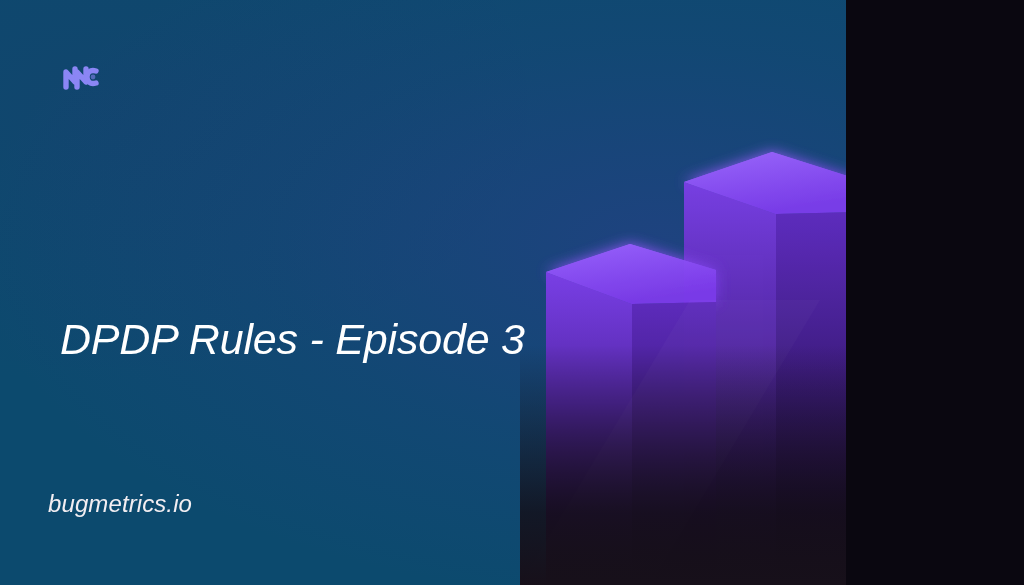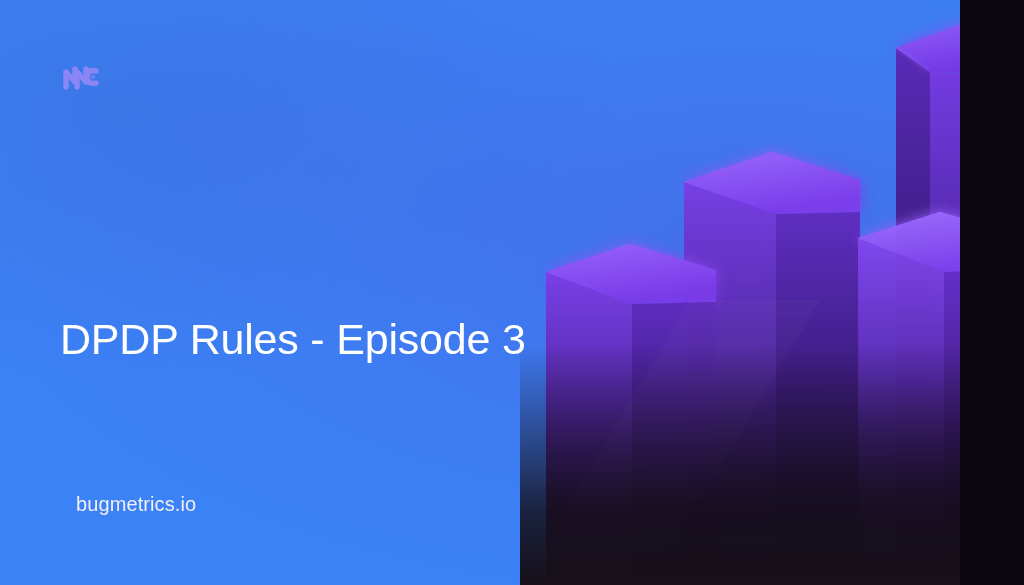--- a/index.html
+++ b/index.html
@@ -5,23 +5,24 @@
 <style>
   * { margin:0; padding:0; box-sizing:border-box; }
   html, body {
     width:1024px; height:585px;
     background:#0a0710;
     font-family:"Liberation Sans", sans-serif;
     overflow:hidden;
   }
   .card {
     position:relative;
-    width:960px; height:585px;
-    background:#3b82f6;
+    width:846px; height:585px;
+    background:#0c4a6e;
     overflow:hidden;
+    font-style:italic;
   }
   
   .bg-vignette {
     position:absolute; inset:0;
     background:
       radial-gradient(120% 90% at 78% 42%, rgba(96,40,190,0.22) 0%, rgba(96,40,190,0.07) 38%, rgba(0,0,0,0) 68%),
       radial-gradient(90% 80% at 12% 18%, rgba(60,30,110,0.10) 0%, rgba(0,0,0,0) 60%);
     pointer-events:none;
   }
   
@@ -53,23 +54,23 @@
     color:#ffffff;
     font-size:43px;
     line-height:51px;
     font-weight:400;
     letter-spacing:-0.2px;
     white-space:pre-wrap;
   }
   .headline .ln { display:block; }
   .site {
     position:absolute;
-    left:76px; top:491px;
+    left:48px; top:491px;
     color:#f2eef2;
-    font-size:20px;
+    font-size:24px;
     line-height:26px;
     font-weight:400;
     letter-spacing:0.1px;
     text-align:center;
   }
 </style>
 </head>
 <body>
 
 <div class="card">

